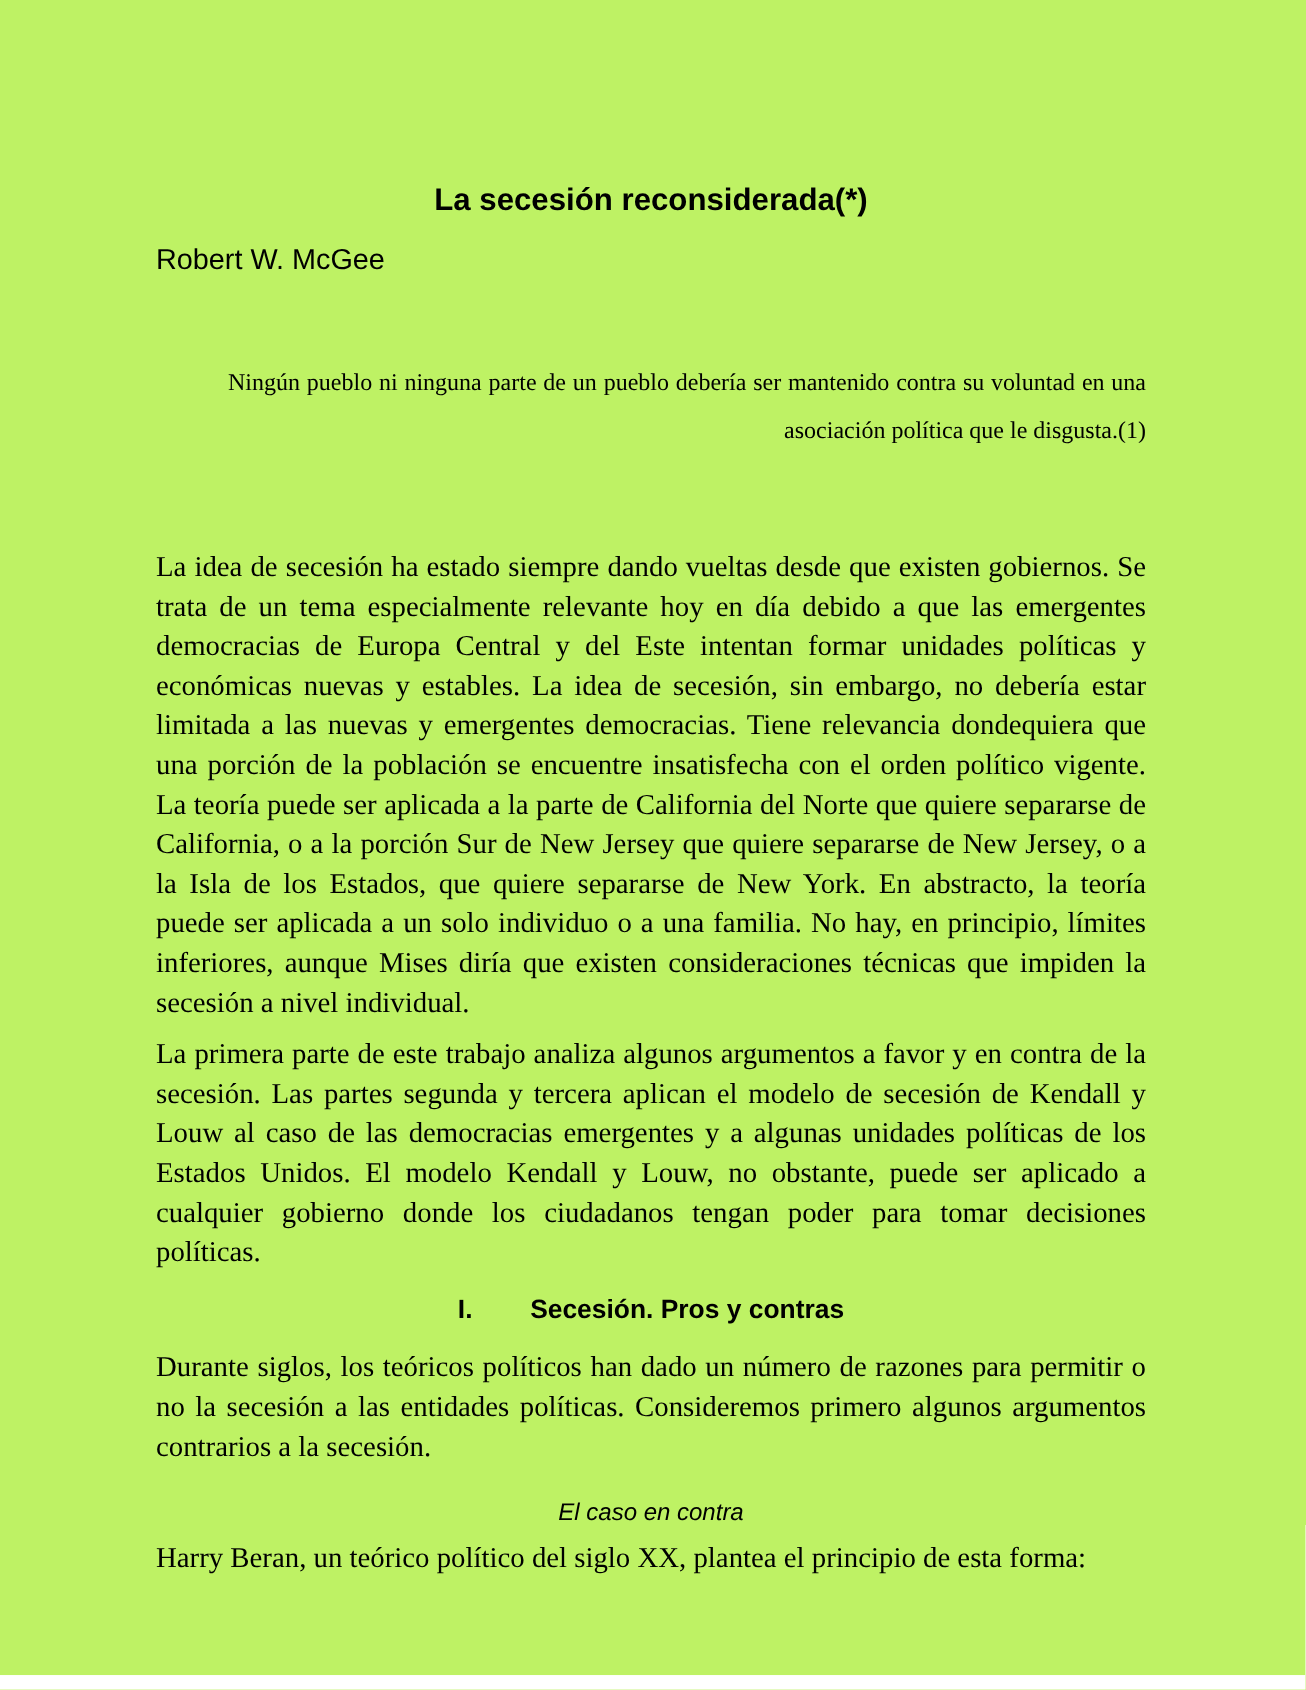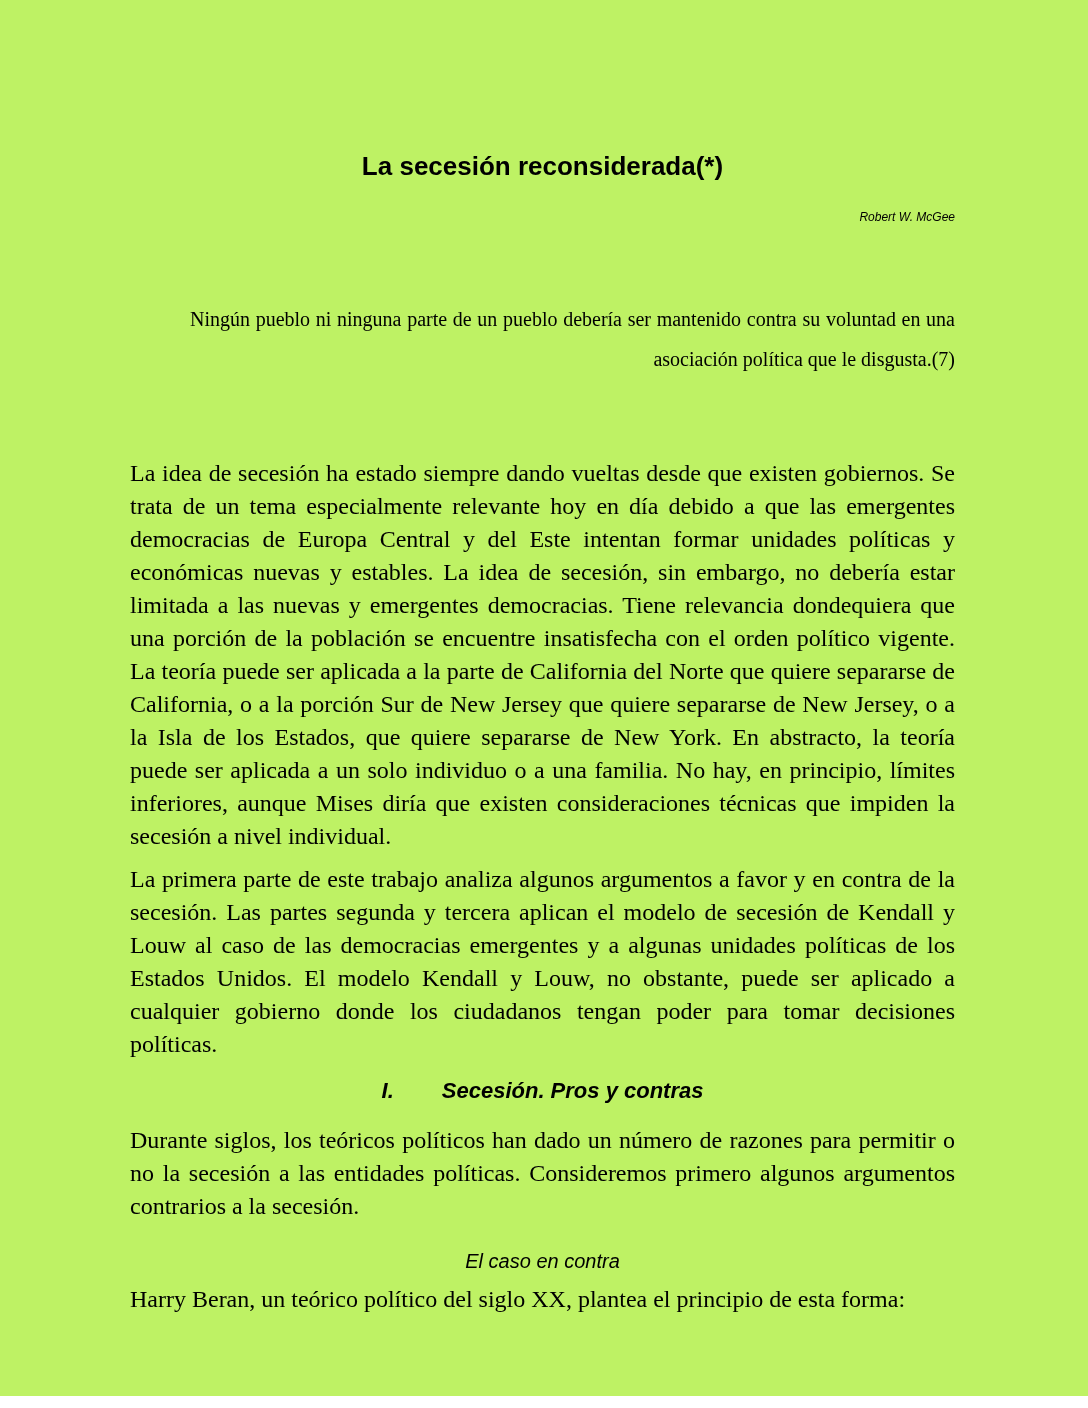--- a/index.html
+++ b/index.html
@@ -20,26 +20,25 @@
   .doc-title {
     font-family: "Liberation Sans", sans-serif;
     font-size: 26px;
     font-weight: bold;
     text-align: center;
     line-height: 33px;
     margin: 0 0 22px 0;
   }
   .doc-author {
     font-family: "Liberation Sans", sans-serif;
-    font-size: 12px;
+    font-size: 24px;
     font-weight: normal;
-    text-align: right;
+    text-align: left;
     line-height: 24px;
     margin: 0 0 70px 0;
-    font-style: italic;
   }
   .epigraph {
     font-family: "Liberation Serif", serif;
     font-size: 20px;
     line-height: 40px;
     padding-left: 60px;
     text-align: justify;
     text-align-last: right;
     margin: 0 0 78px 0;
   }
@@ -53,21 +52,20 @@
   .body-par.sp-after {
     margin-bottom: 14px;
   }
   .section-heading {
     font-family: "Liberation Sans", sans-serif;
     font-size: 22px;
     font-weight: bold;
     text-align: center;
     line-height: 27px;
     margin: 16px 0 20px 0;
-    font-style: italic;
   }
   .section-heading .htab {
     display: inline-block;
     width: 48px;
   }
   .par-before-sub {
     margin-bottom: 26px;
   }
   .subsection-heading {
     font-family: "Liberation Sans", sans-serif;
@@ -81,21 +79,21 @@
 </style>
 </head>
 <body>
 
 <div class="page">
 
   <h1 class="doc-title">La secesión reconsiderada(*)</h1>
 
   <div class="doc-author">Robert W. McGee</div>
 
-  <div class="epigraph">Ningún pueblo ni ninguna parte de un pueblo debería ser mantenido contra su voluntad en una asociación política que le disgusta.(7)</div>
+  <div class="epigraph">Ningún pueblo ni ninguna parte de un pueblo debería ser mantenido contra su voluntad en una asociación política que le disgusta.(1)</div>
 
   <p class="body-par">La idea de secesión ha estado siempre dando vueltas desde que existen gobiernos. Se trata de un tema especialmente relevante hoy en día debido a que las emergentes democracias de Europa Central y del Este intentan formar unidades políticas y económicas nuevas y estables. La idea de secesión, sin embargo, no debería estar limitada a las nuevas y emergentes democracias. Tiene relevancia dondequiera que una porción de la población se encuentre insatisfecha con el orden político vigente. La teoría puede ser aplicada a la parte de California del Norte que quiere separarse de California, o a la porción Sur de New Jersey que quiere separarse de New Jersey, o a la Isla de los Estados, que quiere separarse de New York. En abstracto, la teoría puede ser aplicada a un solo individuo o a una familia. No hay, en principio, límites inferiores, aunque Mises diría que existen consideraciones técnicas que impiden la secesión a nivel individual.</p>
 
   <p class="body-par sp-after">La primera parte de este trabajo analiza algunos argumentos a favor y en contra de la secesión. Las partes segunda y tercera aplican el modelo de secesión de Kendall y Louw al caso de las democracias emergentes y a algunas unidades políticas de los Estados Unidos. El modelo Kendall y Louw, no obstante, puede ser aplicado a cualquier gobierno donde los ciudadanos tengan poder para tomar decisiones políticas.</p>
 
   <h2 class="section-heading"><span>I.</span><span class="htab"></span><span>Secesión. Pros y contras</span></h2>
 
   <p class="body-par par-before-sub">Durante siglos, los teóricos políticos han dado un número de razones para permitir o no la secesión a las entidades políticas. Consideremos primero algunos argumentos contrarios a la secesión.</p>
 
   <h3 class="subsection-heading">El caso en contra</h3>

